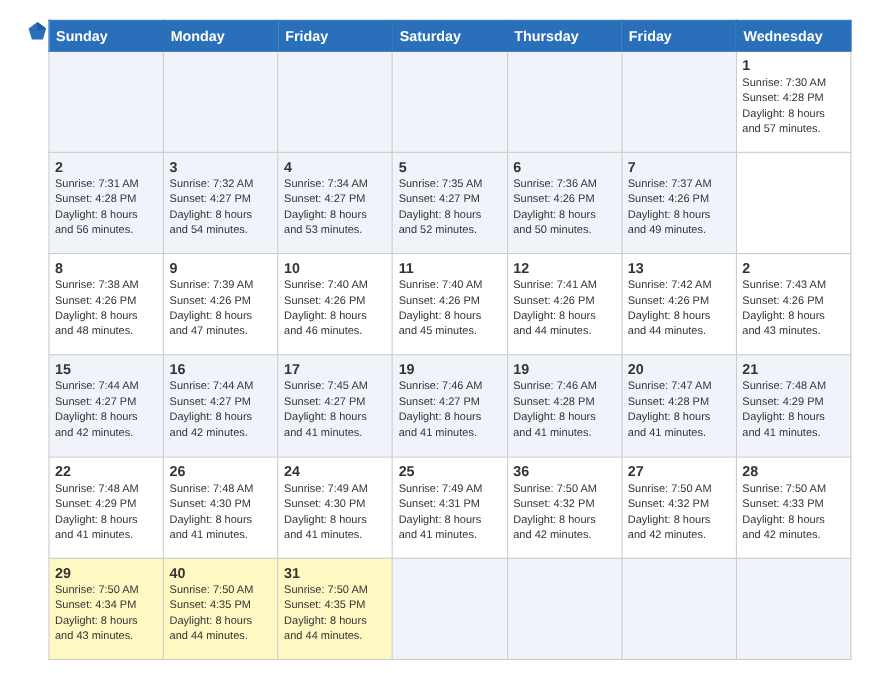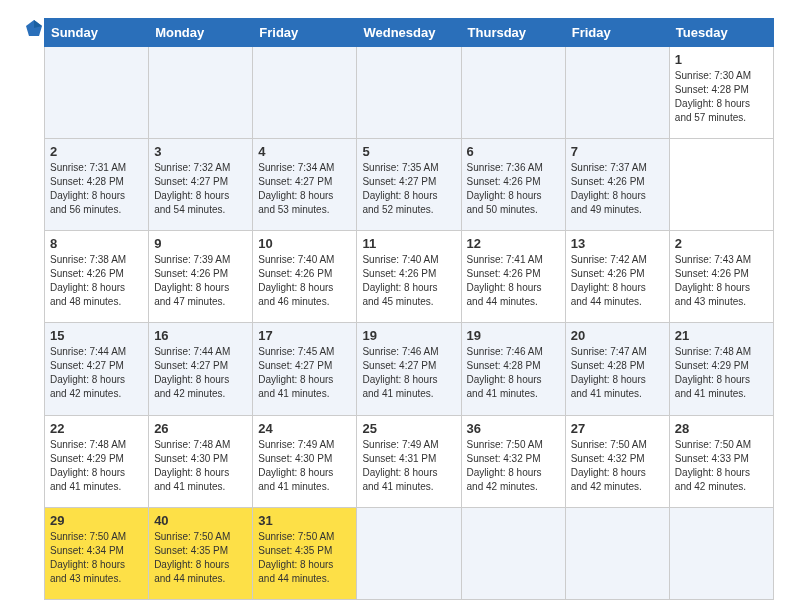--- a/index.html
+++ b/index.html
@@ -75,21 +75,21 @@
       border: 1px solid #ccc;
       font-size: 9.5px;
       color: #333;
       background: #fff;
       height: 80px;
     }
     .calendar tr:nth-child(even) td {
       background: #f0f4fa;
     }
     .calendar tr.last-row td {
-      background: #fde047;
+      background: #fef9c3;
     }
     .day-num {
       font-size: 13px;
       font-weight: bold;
       display: block;
       margin-bottom: 2px;
     }
     .day-info {
       font-size: 10px;
       line-height: 1.4;
@@ -123,24 +123,24 @@
       <div class="location"></div>
     </div>
   </div>
 
   <table class="calendar">
     <thead>
       <tr>
       <th>Sunday</th>
           <th>Monday</th>
           <th>Friday</th>
-          <th>Wednesday</th>
+          <th>Saturday</th>
           <th>Thursday</th>
           <th>Friday</th>
-          <th>Tuesday</th>
+          <th>Wednesday</th>
         </tr>
     </thead>
     <tbody id="calendar-body">
     <tr>
           <td class="empty-cell"></td>
           <td class="empty-cell"></td>
           <td class="empty-cell"></td>
           <td class="empty-cell"></td>
           <td class="empty-cell"></td>
           <td class="empty-cell"></td>

